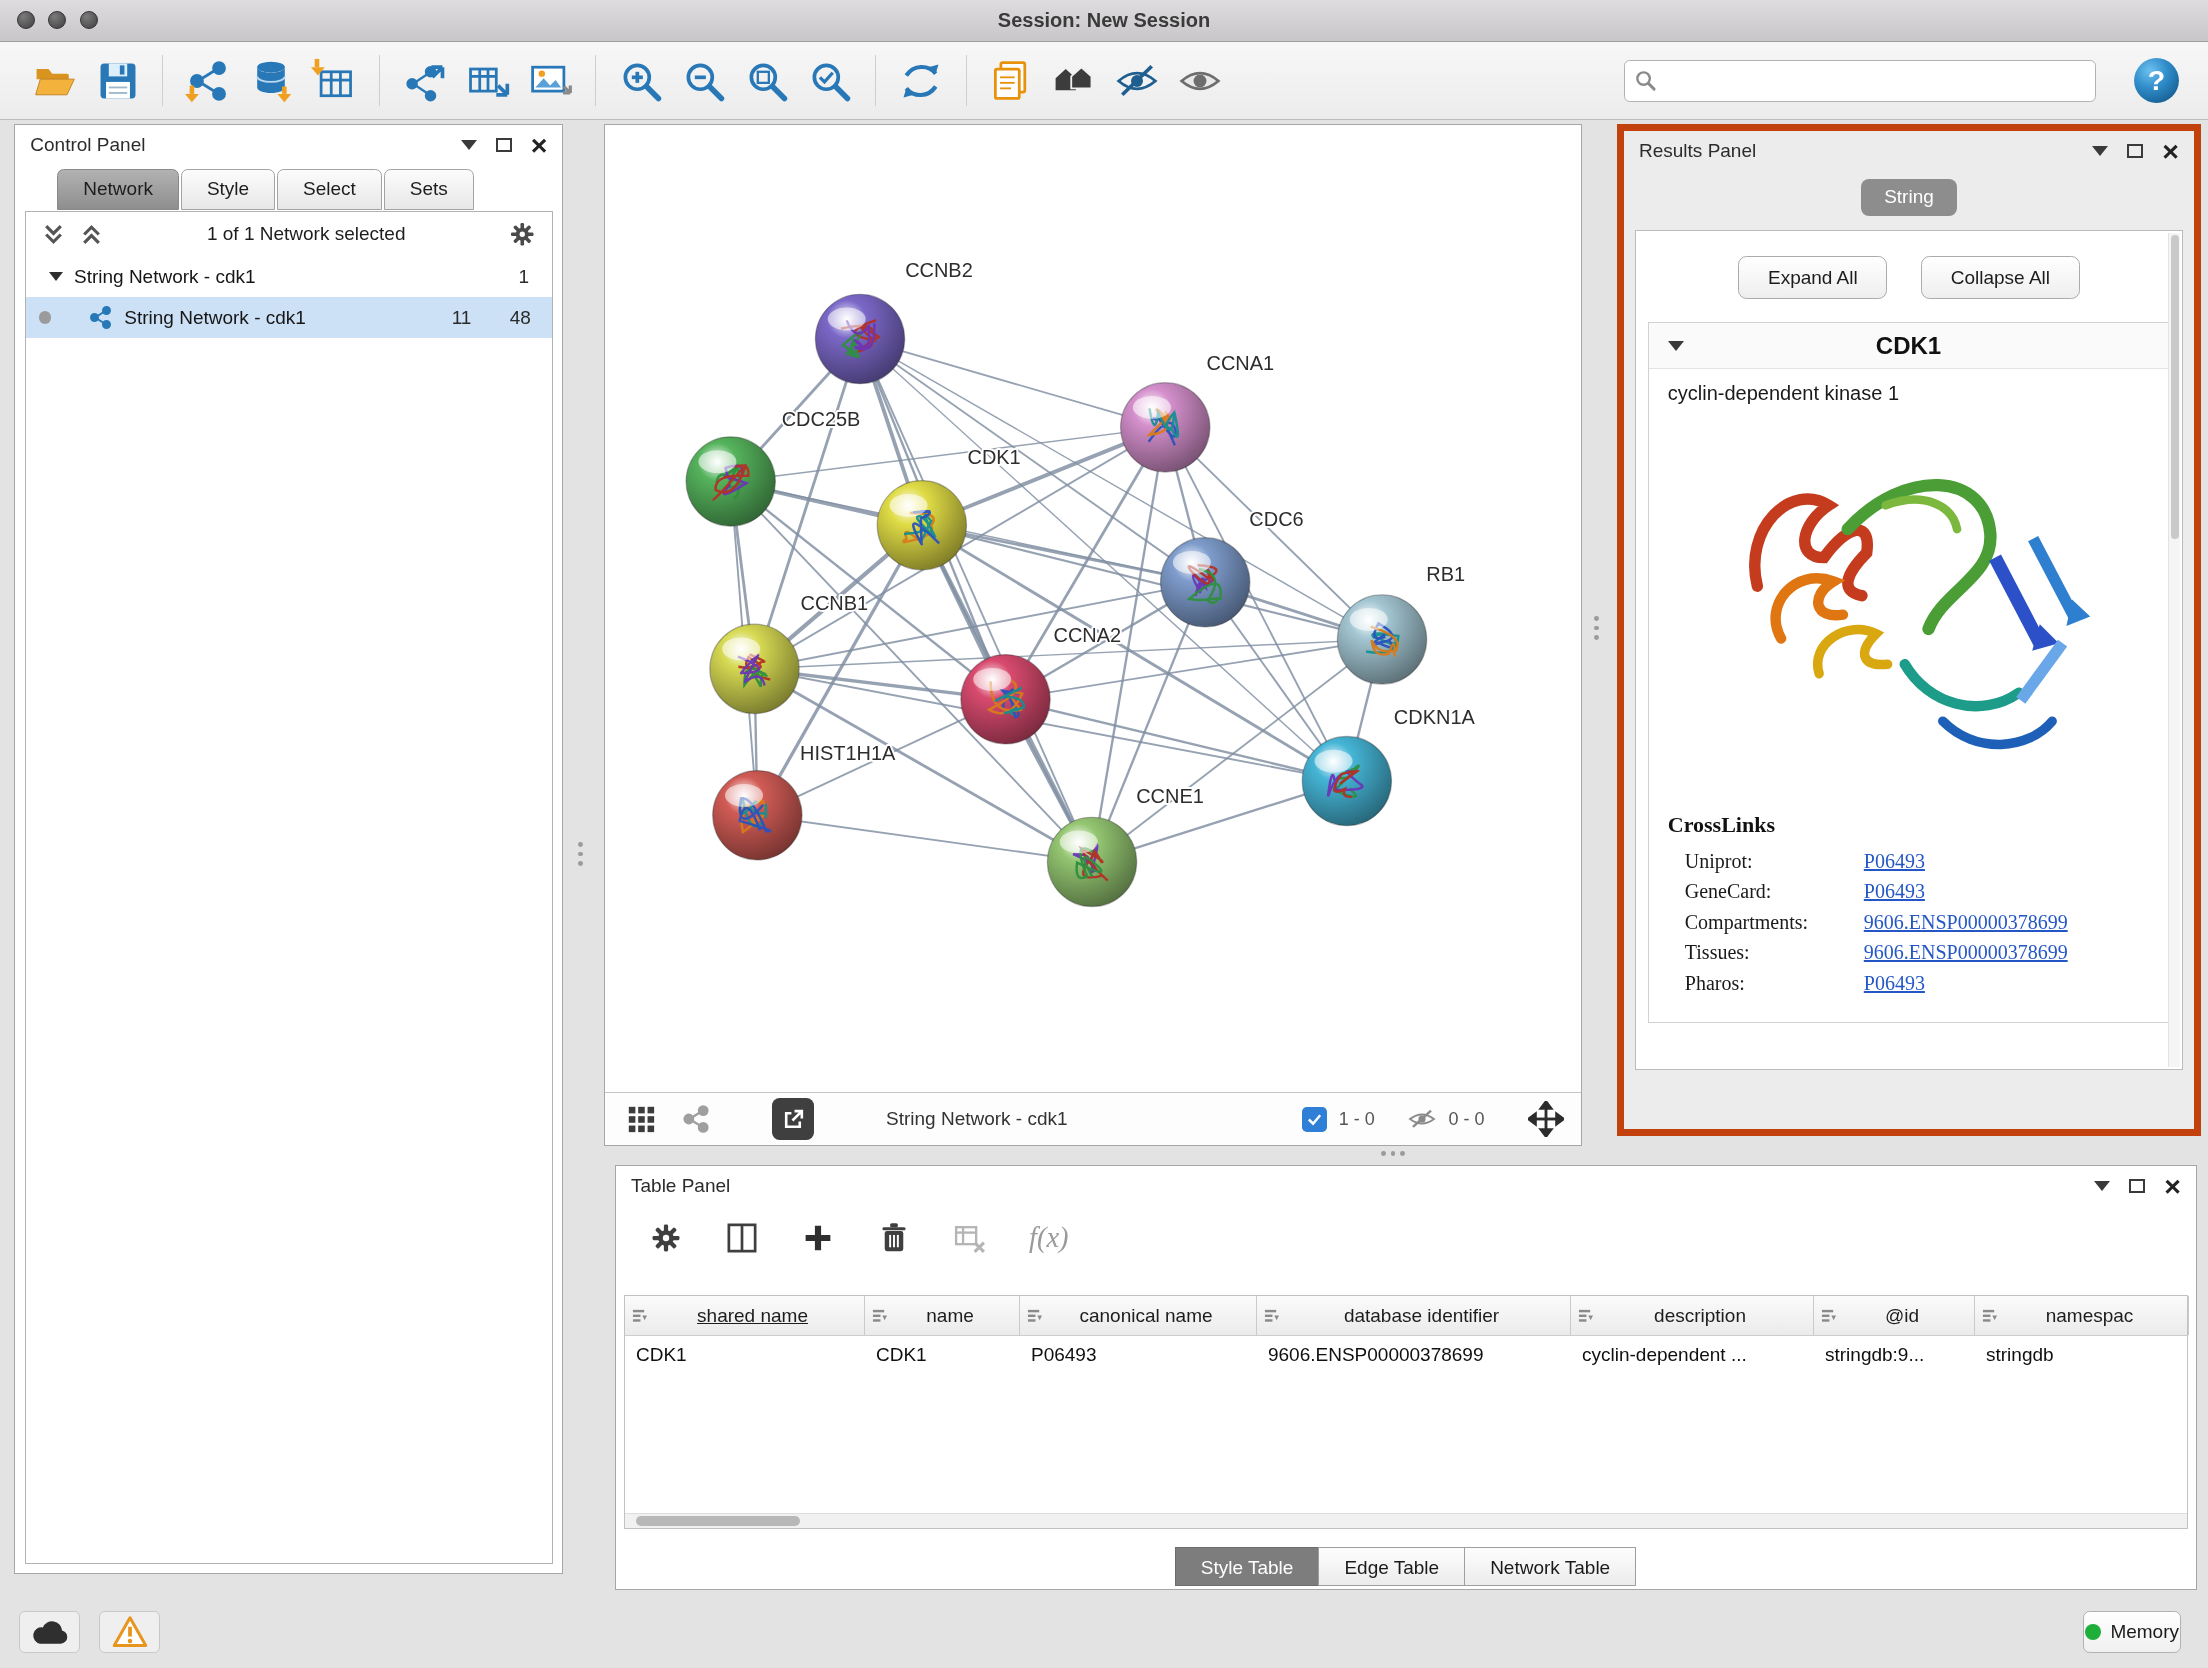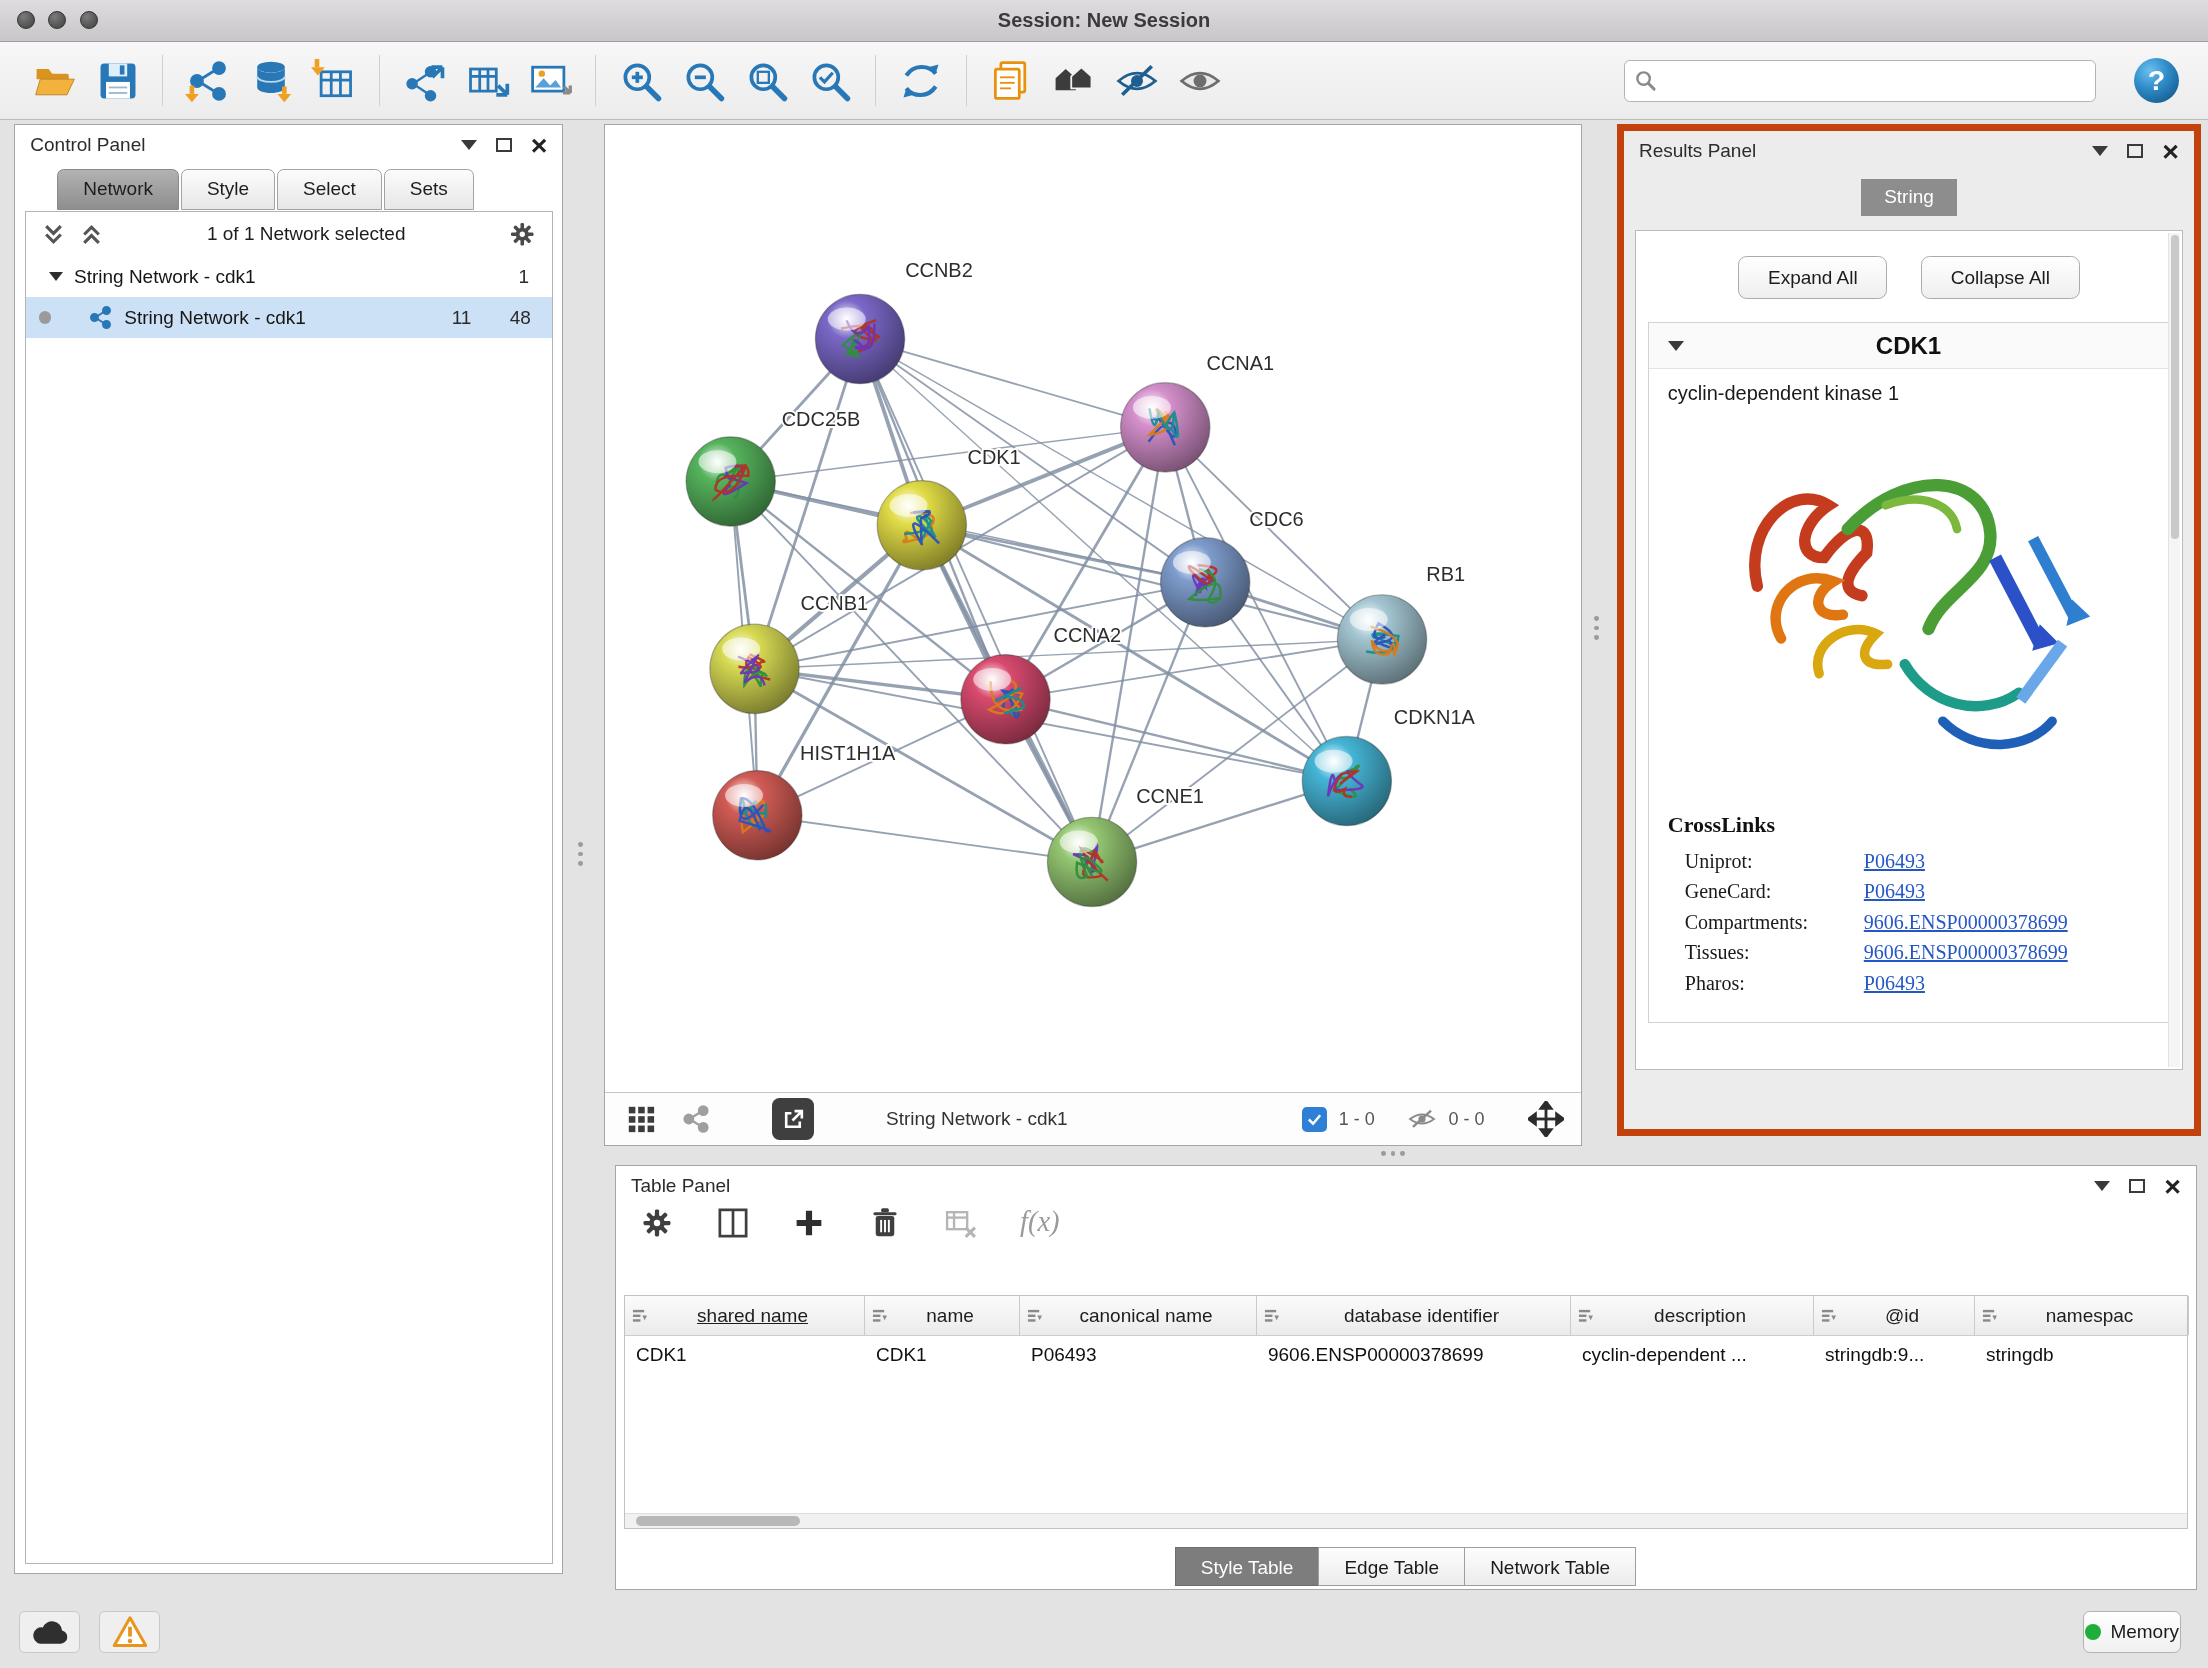--- a/index.html
+++ b/index.html
@@ -54,40 +54,40 @@
 .node-label{font-family:"Liberation Sans",sans-serif;font-size:21px;font-weight:500;fill:#2d2d2d;paint-order:stroke;stroke:#ffffff;stroke-width:4px;stroke-linejoin:round}
 .net-bottombar{position:absolute;left:0;bottom:0;width:976px;height:53px;border-top:1px solid #c6c6c6;background:#fdfdfd;display:flex;align-items:center}
 .nb-title{font-size:19px;color:#333;margin-left:72px}
 .nb-right{margin-left:auto;display:flex;align-items:center;gap:11.4px;margin-right:17px}
 .nb-count{font-size:18px;color:#555}
 .nb-check{width:25px;height:25px;border-radius:4.8px;background:#2f7fd6;display:flex;align-items:center;justify-content:center}
 .nb-export{width:42px;height:42px;border-radius:7.6px;background:#3f3f3f;display:flex;align-items:center;justify-content:center;margin-left:61px}
 
 
 .results-panel{left:1617px;top:124px;width:584px;height:1012px;background:#ececec;border:7px solid #c2410c;position:absolute}
-.string-pill{margin:7.6px auto 0;background:#8d8d8d;color:#fff;padding:7.6px 23px;border-radius:0;font-size:19px;width:max-content}
+.string-pill{margin:7.6px auto 0;background:#8d8d8d;color:#fff;padding:7.6px 23px;border-radius:8px;font-size:19px;width:max-content}
 .rp-card{position:absolute;left:11.4px;right:11.4px;top:99px;bottom:59px;background:#fff;border:1px solid #bbb;overflow:hidden}
 .rp-btnrow{display:flex;justify-content:center;gap:34px;margin-top:25px}
 .rp-btn{border:1px solid #ababab;border-radius:8.6px;background:linear-gradient(#ffffff,#eeeeee);padding:9.5px 28.5px;font-size:19px;color:#1c1c1c}
 .rp-section{margin:23px 11.4px 0;border:1px solid #d2d2d2}
 .rp-sechead{height:46px;display:flex;align-items:center;background:#fafafa;border-bottom:1px solid #e4e4e4;padding:0 19px}
 .rp-gene{flex:1;text-align:center;font-size:24px;font-weight:bold;color:#111;margin-right:17px}
 .rp-desc{padding:13.3px 19px 3.8px;font-size:20px;color:#1a1a1a}
 .protein-svg{display:block;margin:5.7px auto 0}
 .rp-cross{padding:9.5px 19px 23px;font-family:"Liberation Serif",serif}
 .rp-crosshead{font-size:22px;font-weight:bold;color:#111;margin-bottom:7.6px}
 .rp-row{display:flex;padding:3.8px 0 3.8px 17px;font-size:20px;color:#1a1a1a}
 .rp-label{min-width:179px}
 .rp-link{color:#2457c5;text-decoration:underline}
 .rp-scrolltrack{position:absolute;right:1.9px;top:1.9px;bottom:1.9px;width:11.4px;background:#f5f5f5;border-left:1px solid #e3e3e3}
 .rp-thumb{position:absolute;top:1.9px;left:1.9px;width:7.6px;height:304px;background:#c9c9c9;border-radius:3.8px}
 
 
 .table-panel{left:615px;top:1165px;width:1582px;height:425px}
-.tp-toolbar{display:flex;align-items:flex-start;gap:42px;padding-left:24px;height:63px}
+.tp-toolbar{display:flex;align-items:center;gap:42px;padding-left:33px;height:63px}
 .fx{font-family:"Liberation Serif",serif;font-style:italic;font-size:28.5px;color:#9a9a9a}
 .tp-table{position:absolute;left:7.6px;right:7.6px;top:129px;height:234px;border:1px solid #c2c2c2;background:#fff}
 .tp-header{display:flex;height:40px;background:linear-gradient(#fbfbfb,#ebebeb);border-bottom:1px solid #cdcdcd}
 .tp-hcell{display:flex;align-items:center;gap:7.6px;padding-left:7.6px;border-right:1px solid #cacaca;font-size:19px;color:#1d1d1d;overflow:hidden;white-space:nowrap;flex:none}
 .tp-hcell span{flex:1;text-align:center;padding-right:13.3px;overflow:hidden}
 .tp-body{height:179px;overflow:hidden}
 .tp-row{display:flex;height:38px;align-items:center}
 .tp-cell{padding-left:11.4px;font-size:19px;color:#101010;overflow:hidden;white-space:nowrap;flex:none}
 .tp-hscroll{position:absolute;left:0;right:0;bottom:0;height:15px;background:#f1f1f1;border-top:1px solid #ddd}
 .tp-thumb{position:absolute;left:11.4px;top:1.9px;width:164px;height:10.5px;background:#b8b8b8;border-radius:5.7px}

